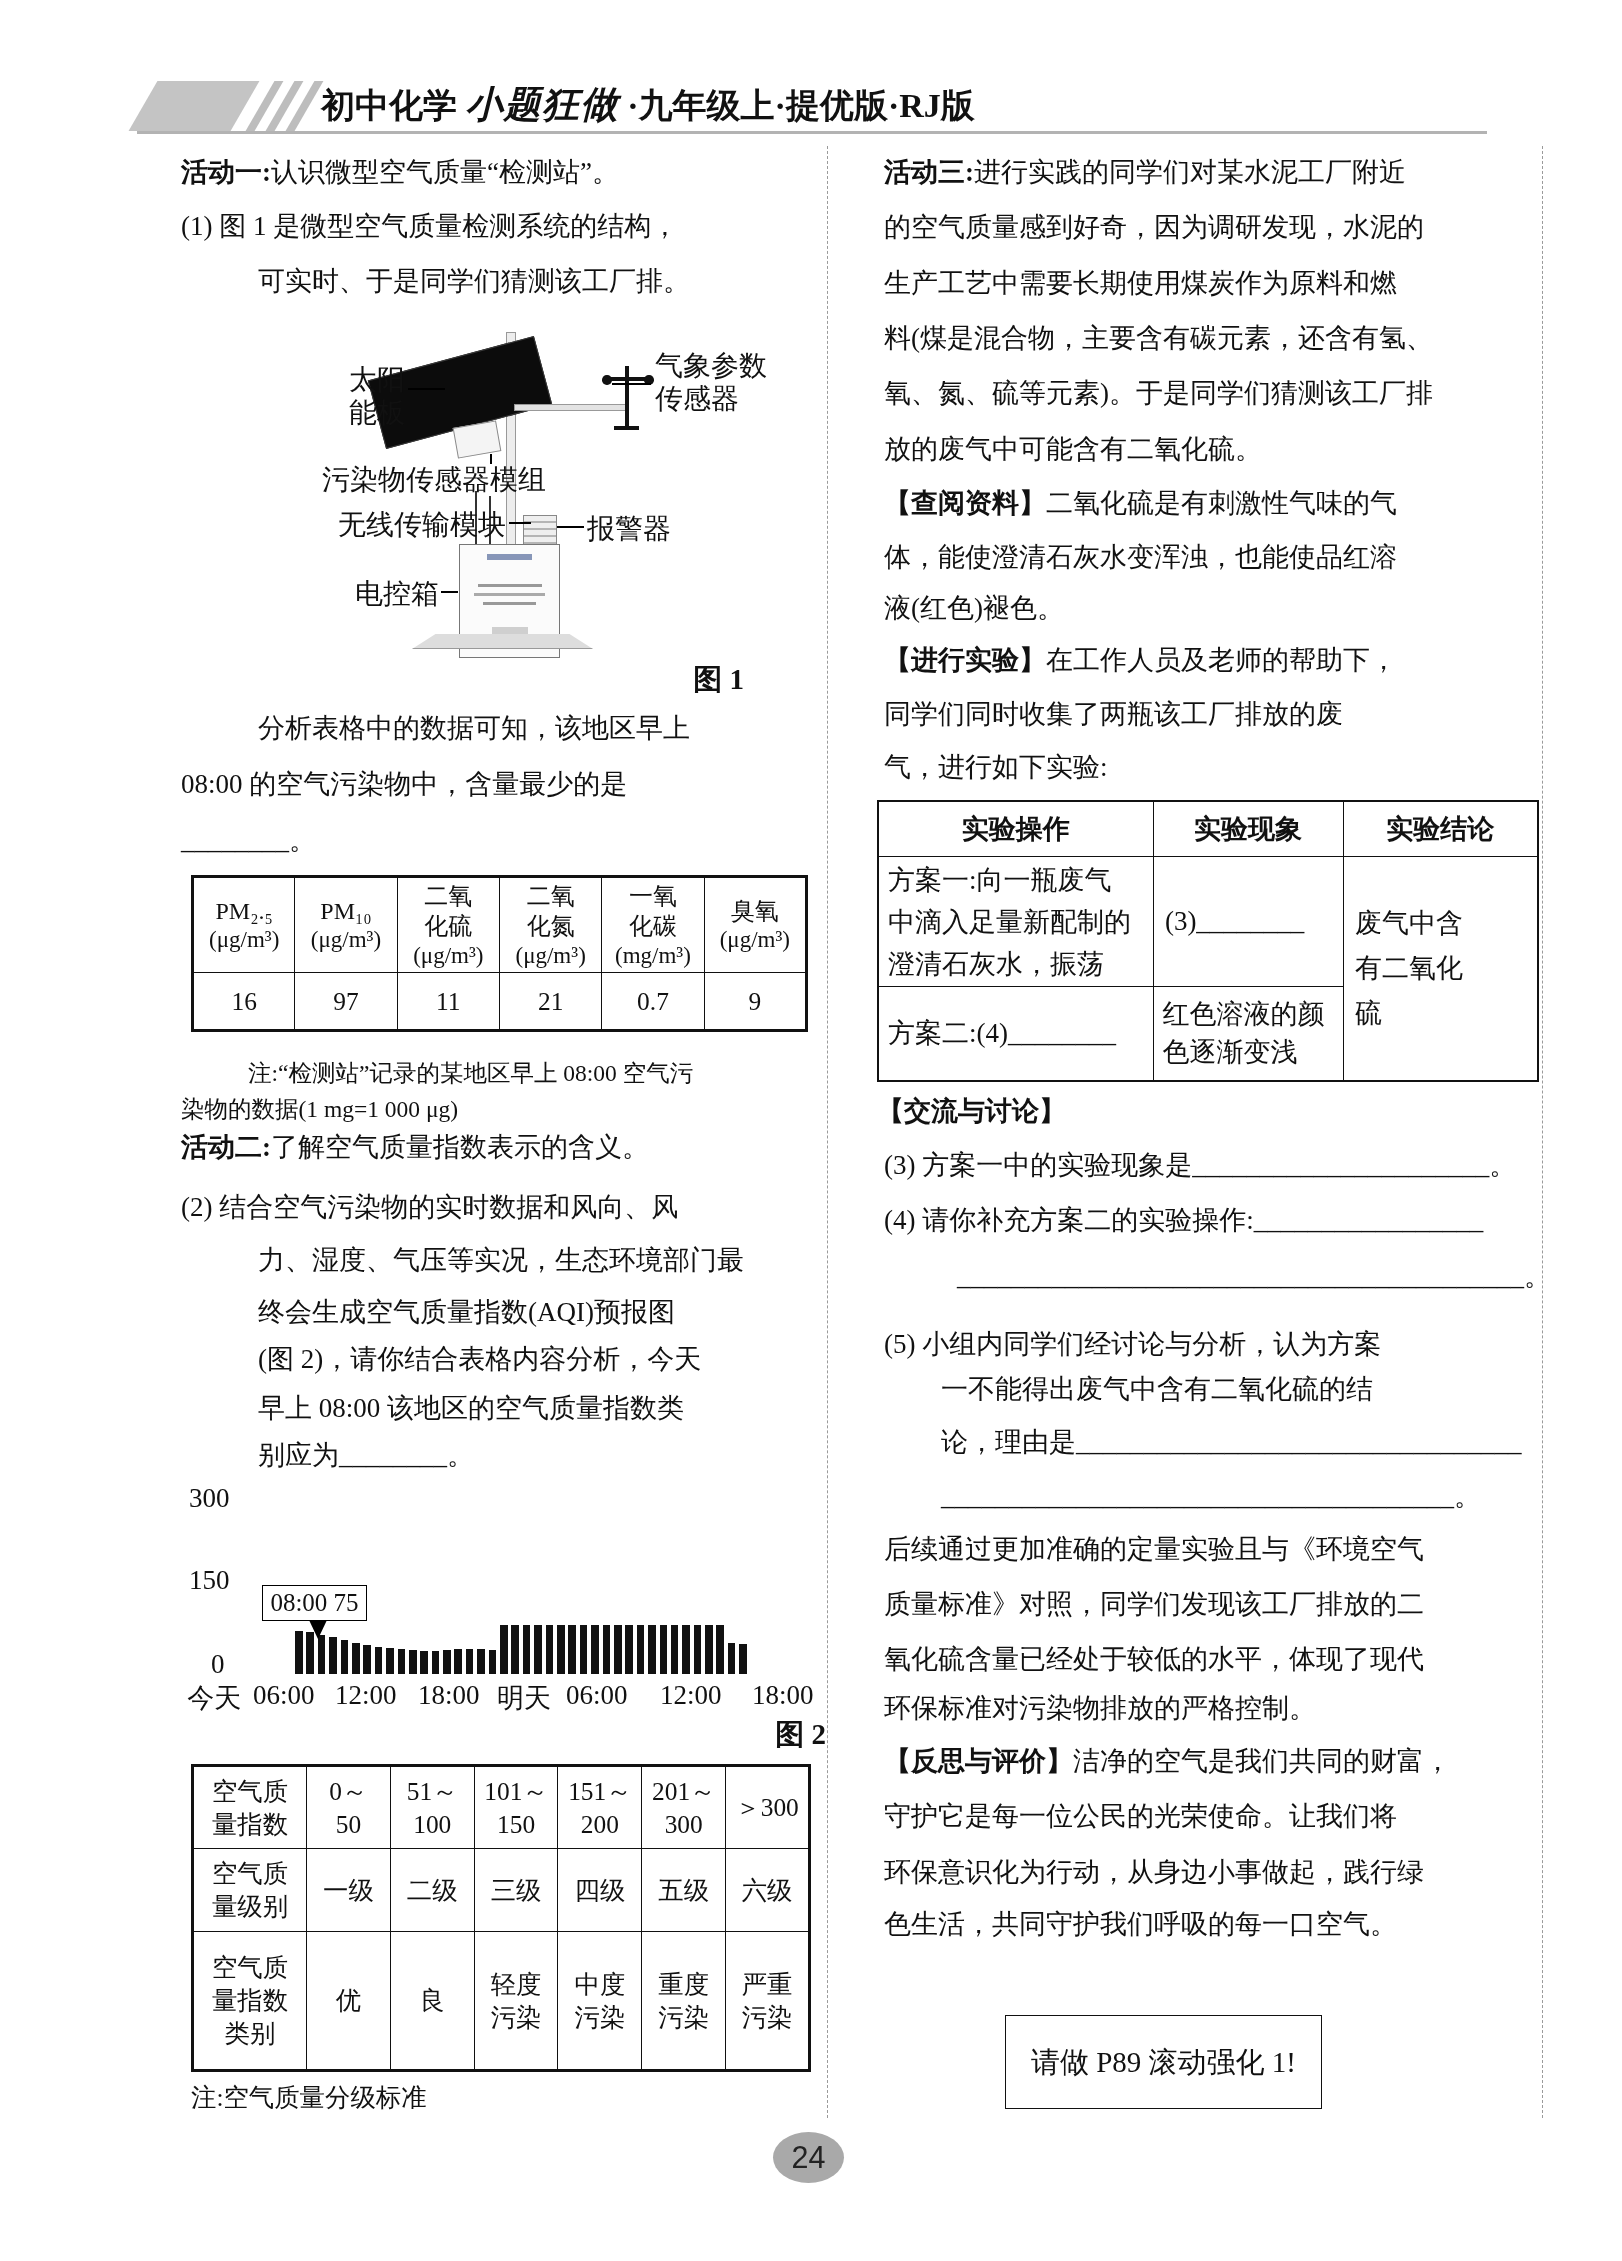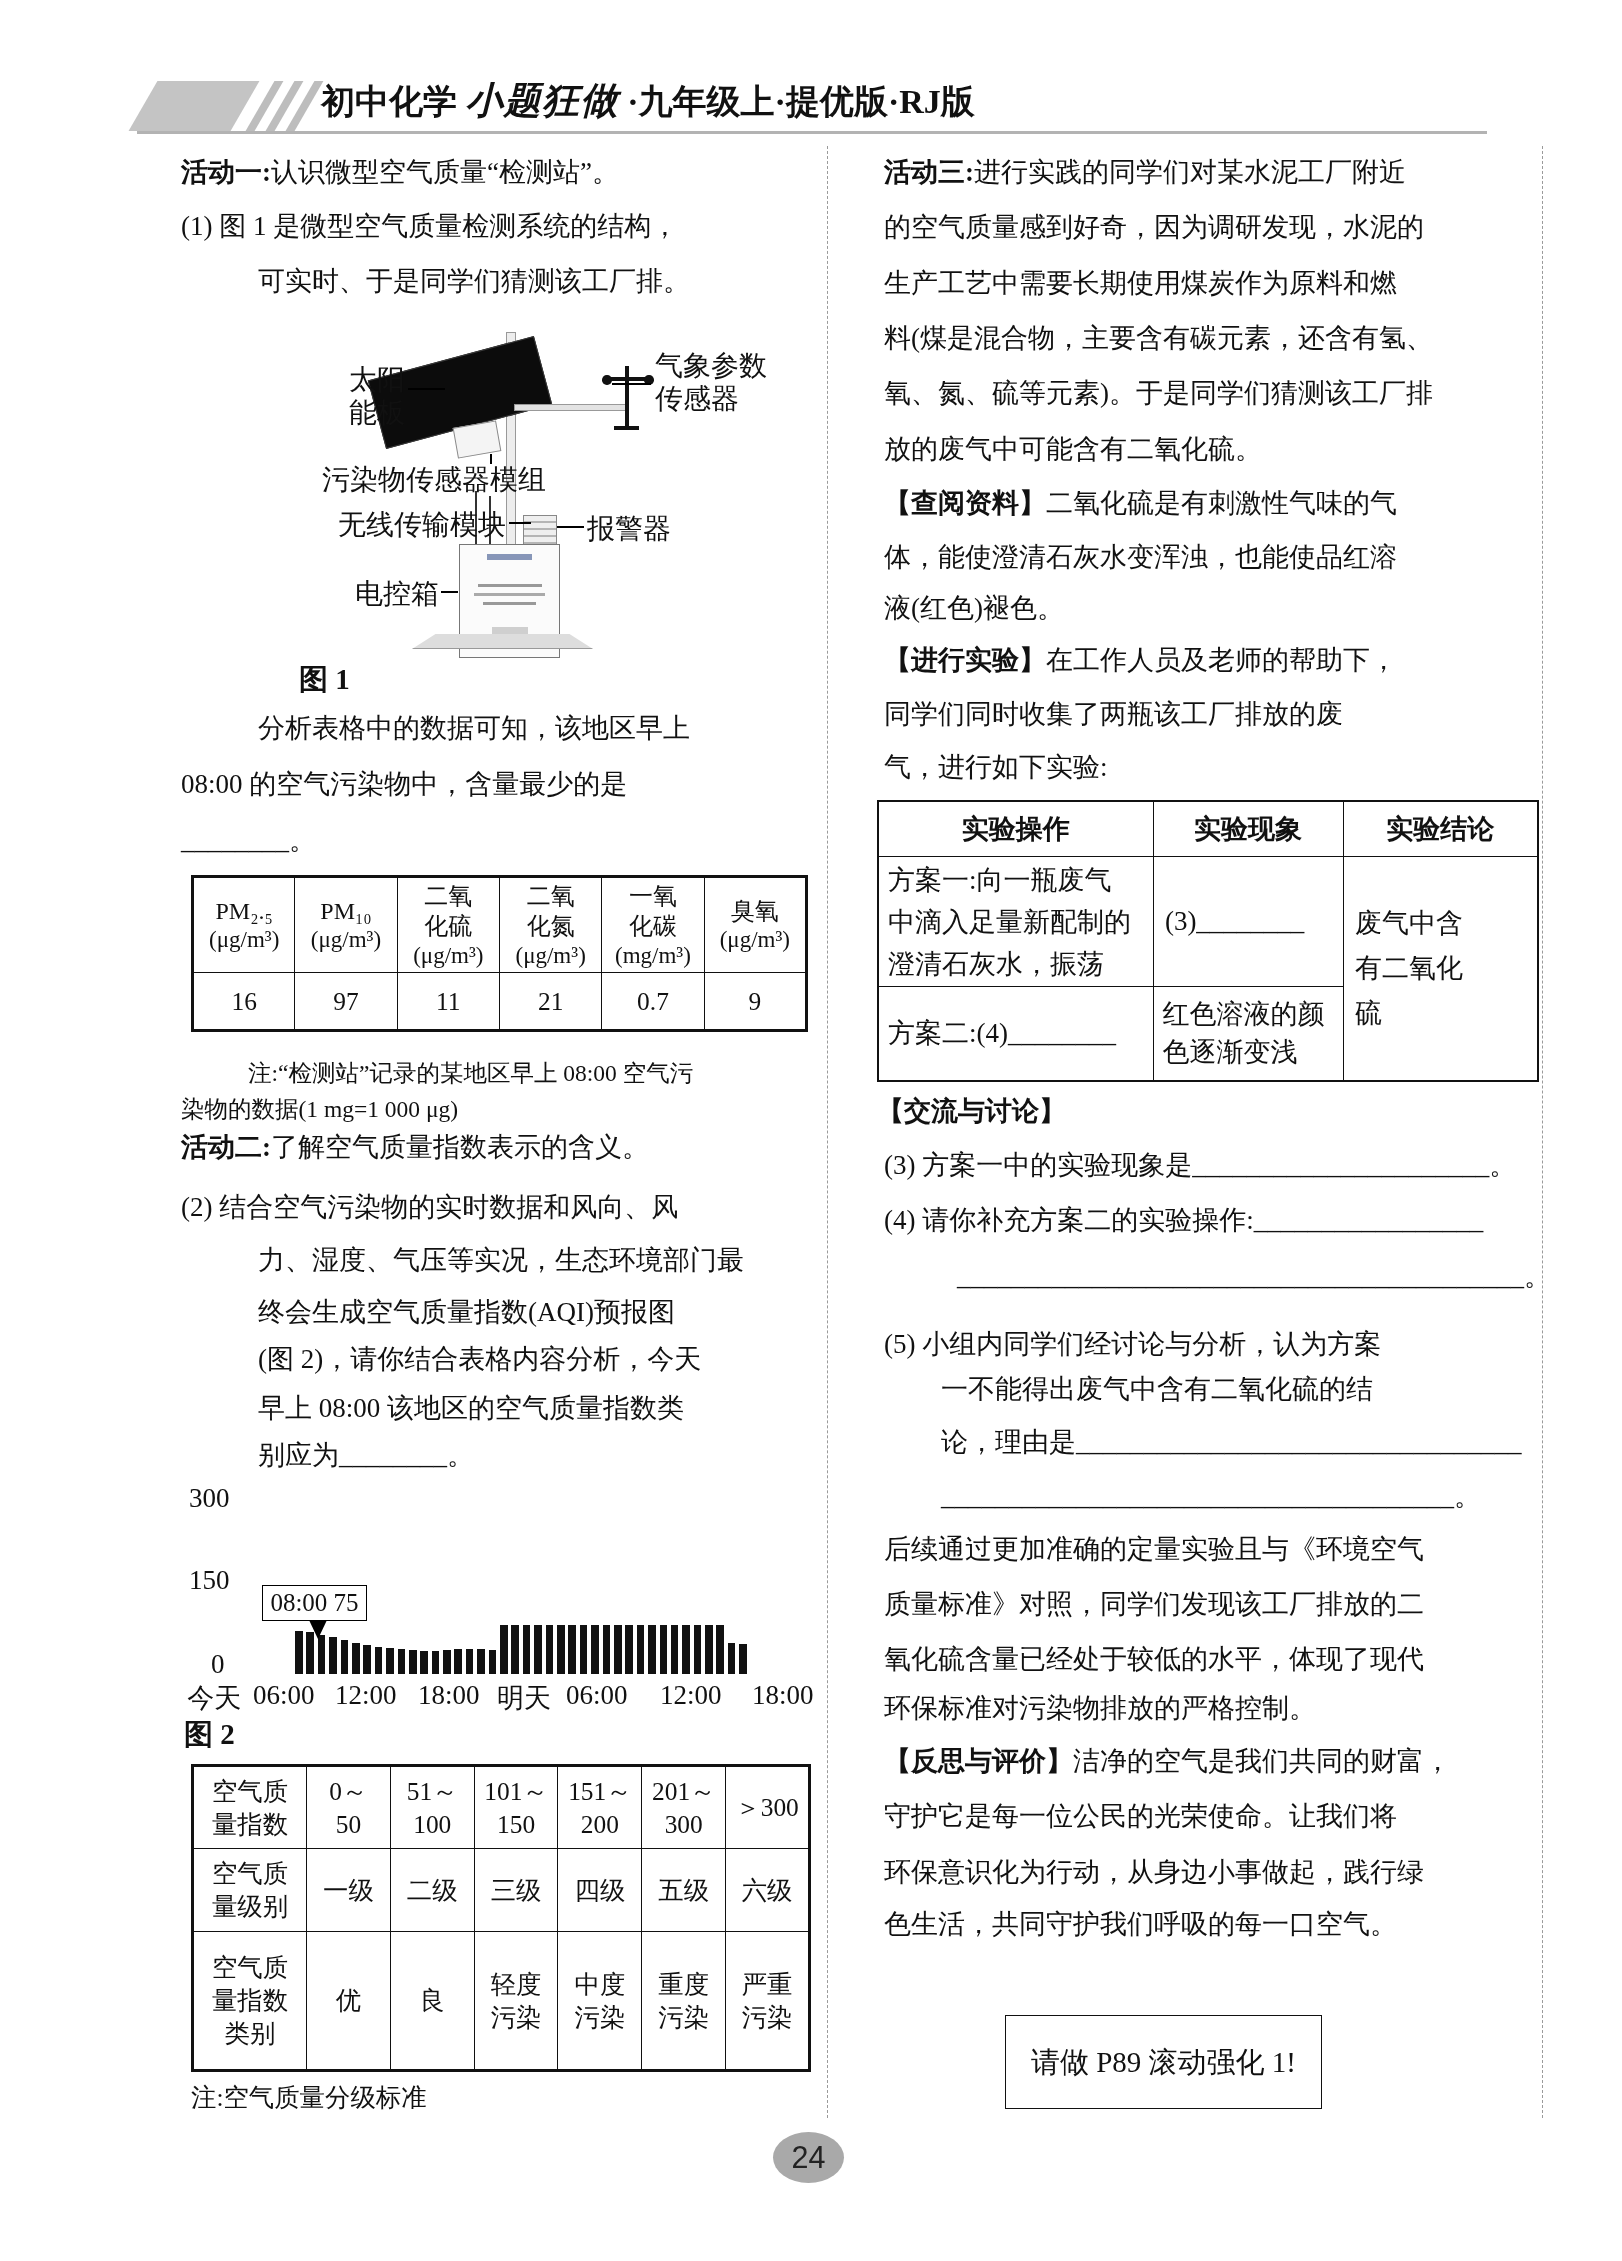--- a/index.html
+++ b/index.html
@@ -5,21 +5,21 @@
   html,body{margin:0;padding:0;background:#fff;}
   .page{position:relative;width:1623px;height:2261px;background:#fff;overflow:hidden;
         font-family:"Liberation Serif","DejaVu Serif",serif;color:#111;}
   .line{position:absolute;height:37px;line-height:37px;font-size:27px;white-space:nowrap;}
   .b{font-weight:bold;}
   .small{font-size:23.5px;height:32px;line-height:32px;}
   .vdash{position:absolute;top:146px;height:1972px;width:0;border-left:1.9px dashed #9a9a9a;}
   
   .hdr-para{position:absolute;left:143px;top:81px;width:102px;height:50px;background:#c4c4c4;transform:skewX(-30deg);}
   .hdr-stripe{position:absolute;top:81px;width:9px;height:50px;background:#bdbdbd;transform:skewX(-30deg);}
-  .hdr-title{position:absolute;left:321px;top:72px;height:42px;line-height:58px;font-size:34px;font-weight:bold;white-space:nowrap;}
+  .hdr-title{position:absolute;left:321px;top:84px;height:42px;line-height:42px;font-size:34px;font-weight:bold;white-space:nowrap;}
   .hdr-logo{font-style:italic;font-size:37px;letter-spacing:1.3px;}
   .hdr-rule{position:absolute;left:137px;top:131px;width:1350px;height:3.2px;background:#b3b3b3;}
   
   .fig1{position:absolute;left:299px;top:324px;width:445px;height:336px;}
   .fig1 *{position:absolute;}
   .pole{left:207px;top:7.6px;width:8.3px;height:304px;background:#ededed;border:0.6px solid #999;}
   .panel{left:75px;top:33px;width:170px;height:69px;background:#0c0c0c;border:1.9px solid #3a3a3a;transform:rotate(-15deg);}
   .arm{left:215px;top:80px;width:111px;height:5.1px;background:#e3e3e3;border:0.6px solid #999;}
   .anemo-stem{left:326px;top:42px;width:3.8px;height:64px;background:#111;}
   .anemo-bar{left:308px;top:53px;width:39px;height:3.8px;background:#111;}
@@ -29,21 +29,21 @@
   .conn{background:#000;}
   .pbox{left:156px;top:100px;width:42px;height:29px;background:#f4f4f4;border:0.6px solid #8a8a8a;transform:rotate(-10deg);}
   .ant{width:1.9px;background:#333;}
   .alarm{left:224px;top:191px;width:32px;height:28px;background:#efefef;border:0.6px solid #888;
          background-image:repeating-linear-gradient(#efefef 0 5.1px,#b5b5b5 5.1px 7px);}
   .cbox{left:160px;top:220px;width:99px;height:112px;background:#fbfbfb;border:1.3px solid #777;}
   .cbox *{position:absolute;}
   .base{left:113px;top:310px;width:181px;height:14px;background:#ddd;border-bottom:1.9px solid #999;
         clip-path:polygon(13% 0,87% 0,100% 100%,0 100%);}
   .mount{left:193px;top:303px;width:36px;height:7.6px;background:#cfcfcf;}
-  .figcap{position:absolute;left:299px;top:660px;width:445px;text-align:left;font-size:29px;font-weight:bold;}
+  .figcap{position:absolute;left:299px;top:660px;width:445px;text-align:right;font-size:29px;font-weight:bold;}
   
   table{border-collapse:collapse;table-layout:fixed;}
   .pm-table{position:absolute;left:191px;top:875px;width:617px;border:3.2px solid #111;}
   .pm-table td{border:1.3px solid #111;text-align:center;font-size:24px;padding:2.5px 1.3px;vertical-align:middle;}
   .pm-name{white-space:pre-line;line-height:30.5px;}
   .pm-unit{line-height:28px;font-size:23px;}
   .pm-vals td{height:51px;font-size:25.4px;}
   .aqi-table{position:absolute;left:191px;top:1764px;width:620px;border:3.2px solid #111;}
   .aqi-table td{border:1.3px solid #111;text-align:center;font-size:25.4px;white-space:pre-line;line-height:33px;vertical-align:middle;}
   .exp-table{position:absolute;left:877px;top:800px;width:660px;border:2.5px solid #111;}

